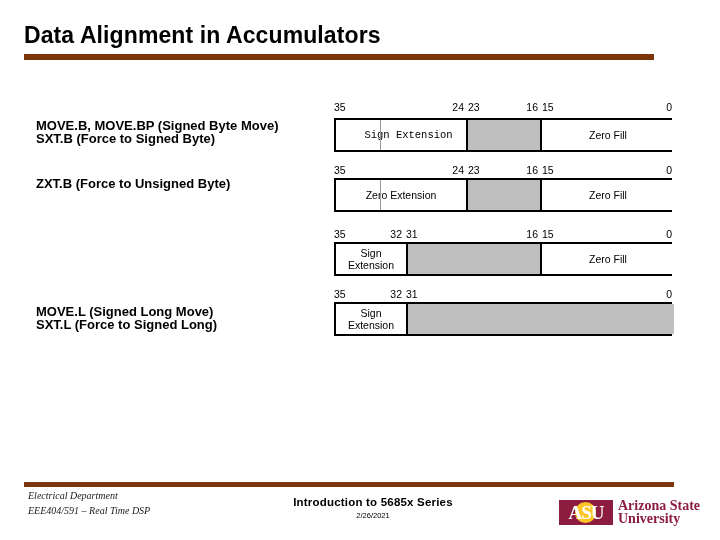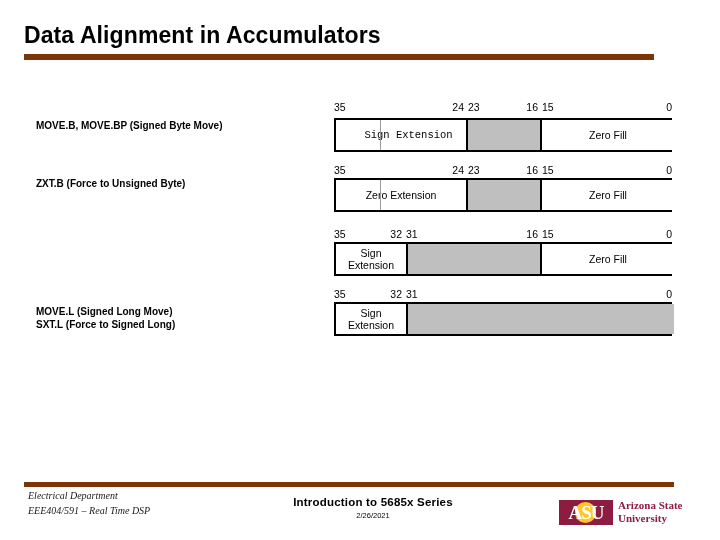--- a/index.html
+++ b/index.html
@@ -42,21 +42,21 @@
     position: absolute;
     left: 0;
     top: 0;
     width: 720px;
     height: 470px;
   }
 
   .row-label {
     position: absolute;
     left: 36px;
-    font-size: 10px;
+    font-size: 13px;
     font-weight: bold;
     line-height: 13px;
     color: #000000;
     white-space: nowrap;
   }
 
   .bits {
     position: absolute;
     left: 334px;
     width: 338px;
@@ -186,36 +186,37 @@
     top: 2px;
     width: 21px;
     height: 21px;
     border-radius: 50%;
     background: #FFC627;
     z-index: 1;
   }
   #asu-wordmark {
     margin-left: 5px;
     font-family: "Liberation Serif", serif;
-    font-size: 11px;
+    font-size: 14px;
     font-weight: bold;
     line-height: 13px;
     color: #8C1D40;
     white-space: nowrap;
   }
 </style>
 </head>
 <body>
 
 <div id="slide-title">Data Alignment in Accumulators</div>
 <div id="title-rule"></div>
 
 <div id="diagram">
     <div class="row-label" style="top: 119px;">
       <div>MOVE.B, MOVE.BP (Signed Byte Move)</div>
+      <div>SXT.B (Force to Signed Byte)</div>
     </div>
     <div class="bits" style="top: 100px;">
       <div class="bit left" style="left: 0px;">35</div>
       <div class="bit right" style="left: 130px;">24</div>
       <div class="bit left" style="left: 134px;">23</div>
       <div class="bit right" style="left: 204px;">16</div>
       <div class="bit left" style="left: 208px;">15</div>
       <div class="bit right" style="left: 338px;">0</div>
     </div>
     <div class="bar" style="top: 118px;">

